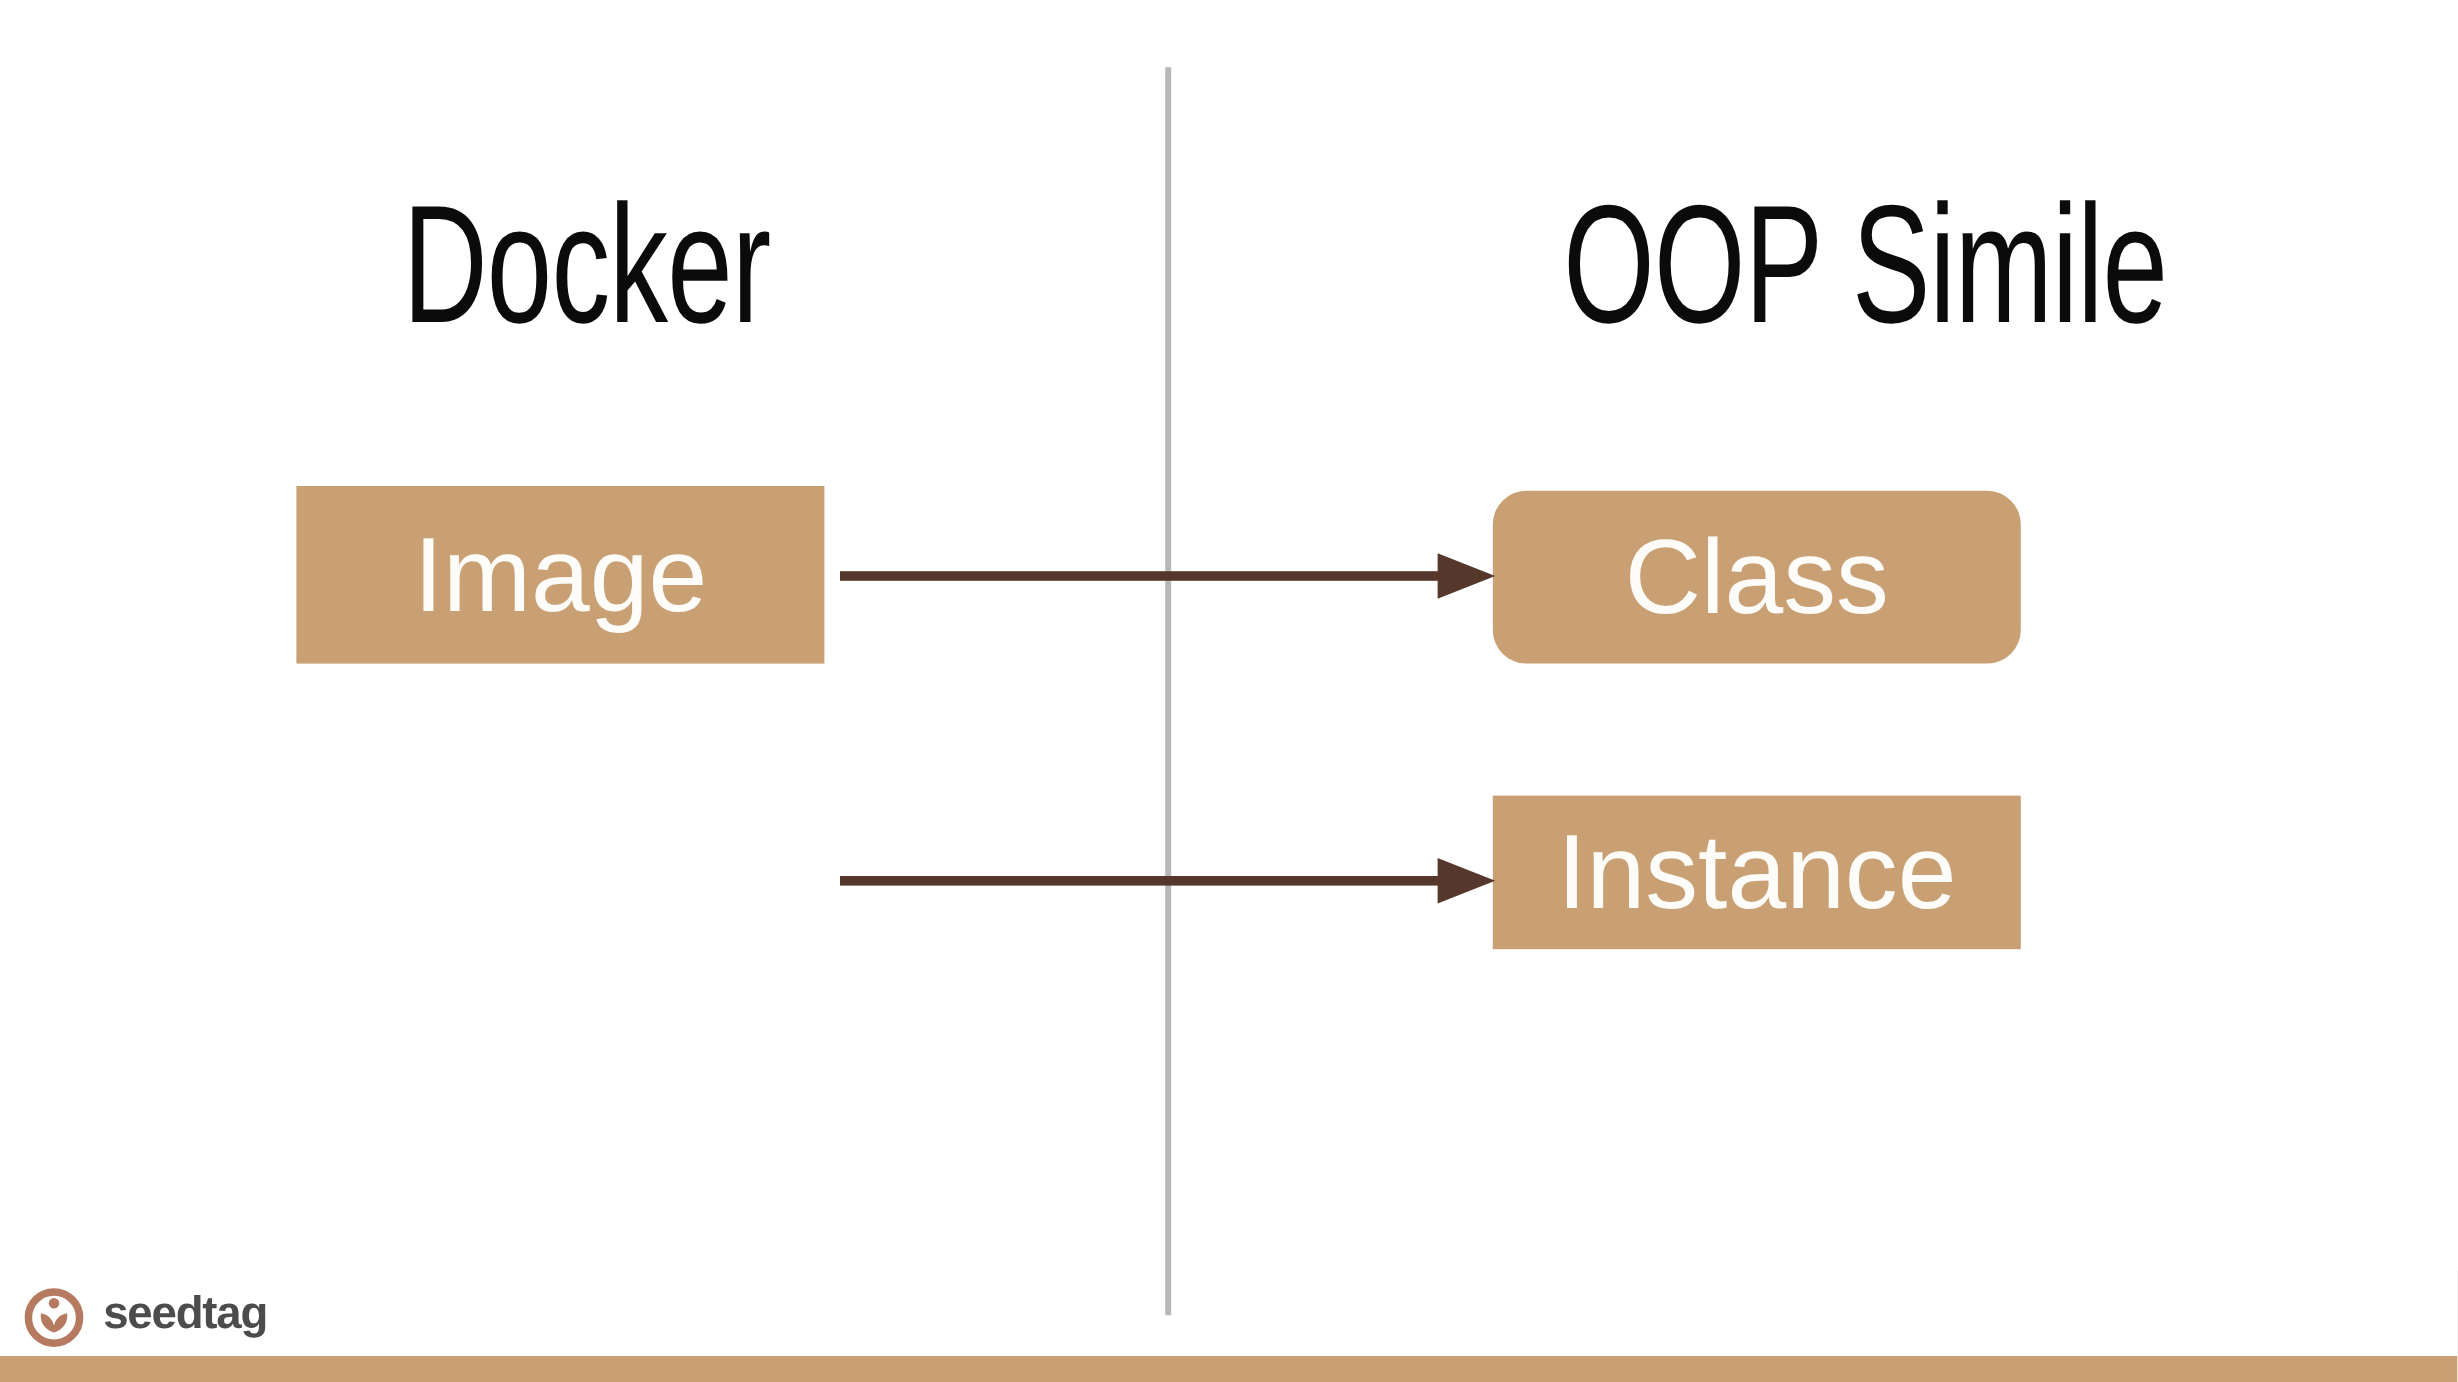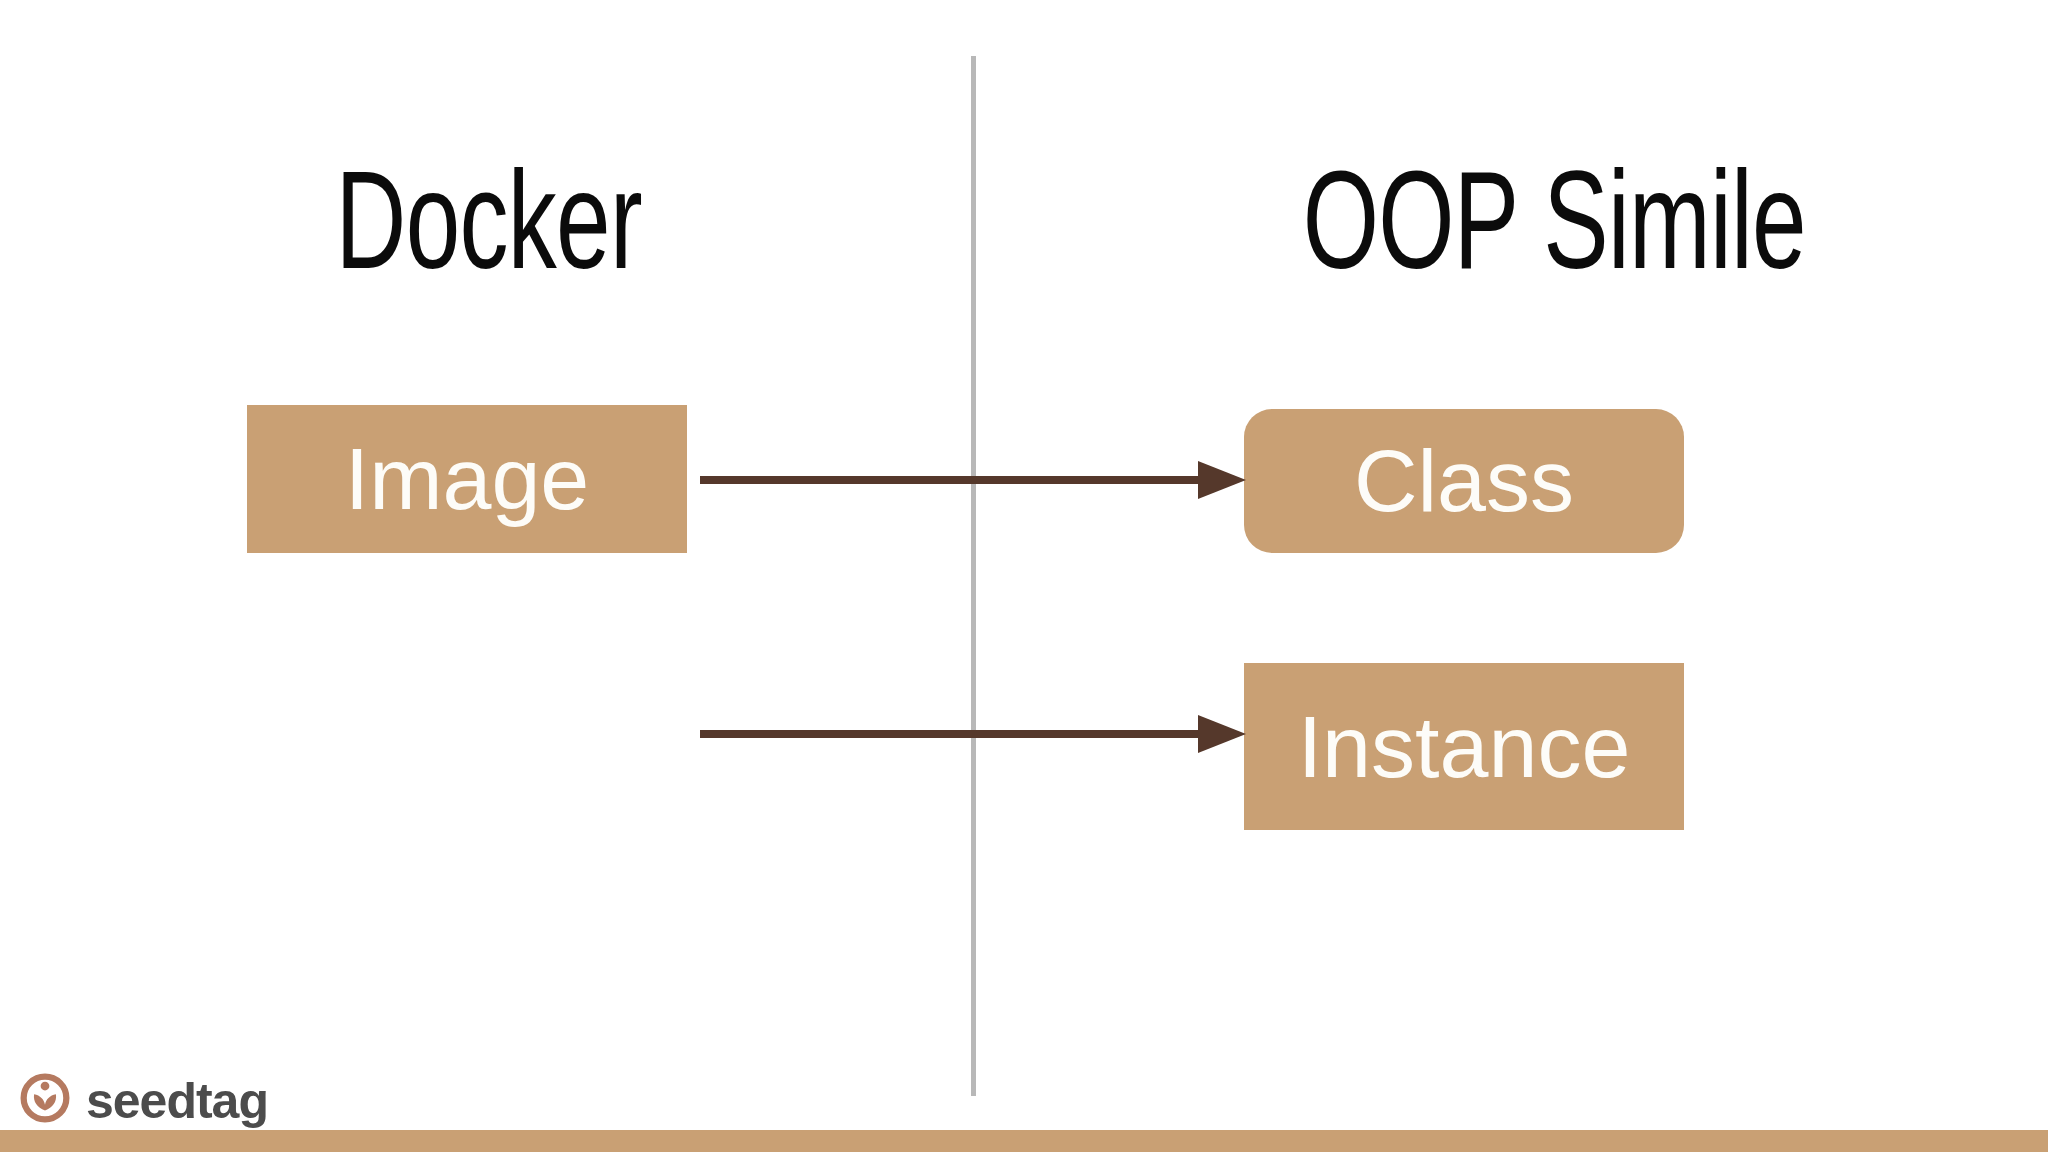--- a/index.html
+++ b/index.html
@@ -53,21 +53,21 @@
     position:absolute;
     background:var(--box-tan);
     display:flex;align-items:center;justify-content:center;
     color:var(--box-text);
     font-size:88px;
     line-height:1;
   }
   .box-image    {left:247px; top:405px; width:440px; height:148px;}
   .box-container{left:263px; top:663px; width:440px; height:142px;}
   .box-class    {left:1244px;top:409px; width:440px; height:144px;border-radius:28px;}
-  .box-instance {left:1244px;top:663px; width:440px; height:167px;}
+  .box-instance {left:1244px;top:663px; width:440px; height:128px;}
   
   .arrow{
     position:absolute;
     left:700px;
     width:546px;height:48px;
   }
   .arrow-1{top:456px;}
   .arrow-2{top:710px;}
   .arrow rect,.arrow polygon{fill:var(--arrow-brown);}
   
@@ -78,21 +78,21 @@
     background:var(--footer-bar);
   }
   .logo{
     position:absolute;
     left:20px;top:1073px;
     width:50px;height:50px;
   }
   .brand{
     position:absolute;
     left:86px;top:1076px;
-    font-size:50px;
+    font-size:38px;
     font-weight:bold;
     letter-spacing:-1px;
     color:var(--brand-gray);
     line-height:1;
   }
   .handle{
     position:absolute;
     right:20px;top:1080px;
     font-size:43px;
     font-weight:500;

